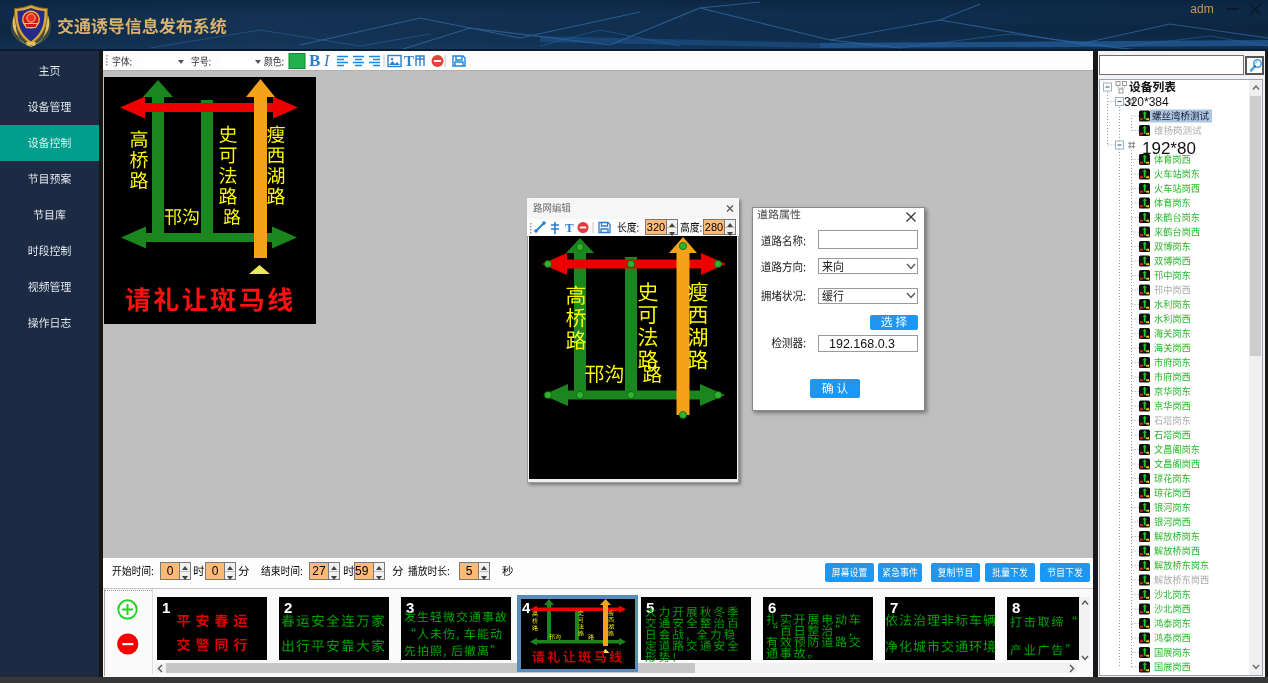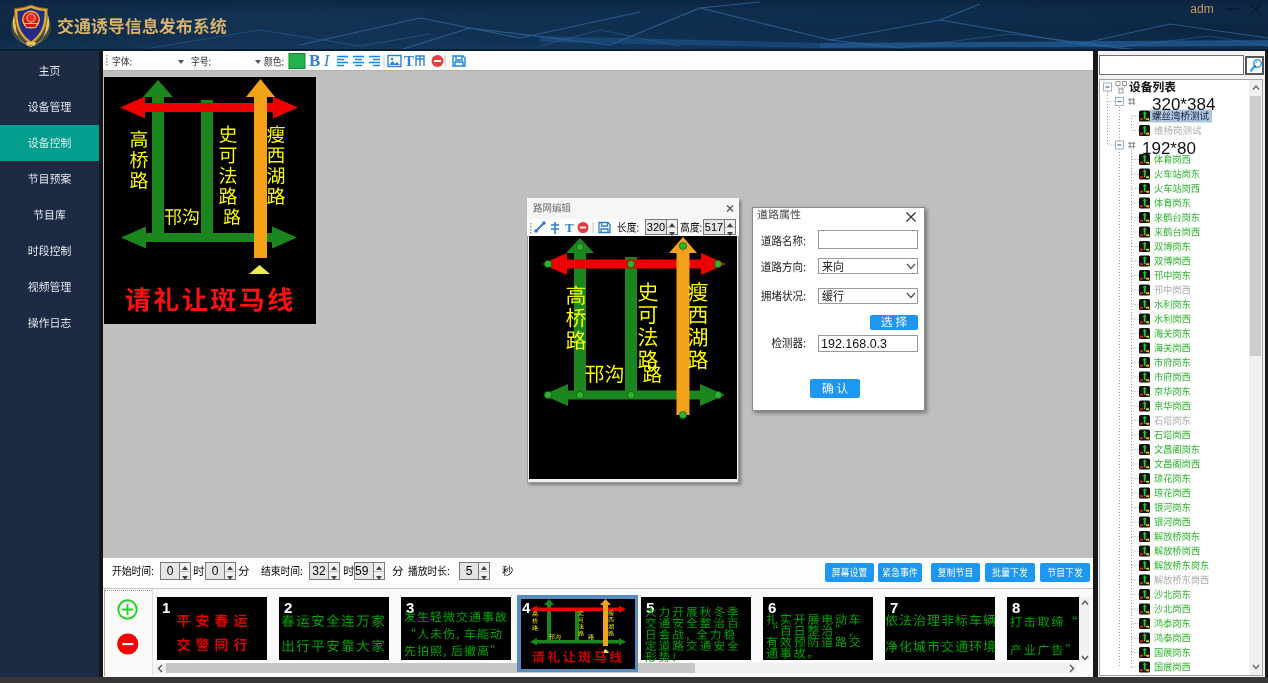--- a/index.html
+++ b/index.html
@@ -1,16 +1,16 @@
 <!DOCTYPE html>
 <html><head><meta charset="utf-8"><style>
 *{margin:0;padding:0;box-sizing:border-box}
 html,body{width:1268px;height:683px;overflow:hidden;font-family:"Liberation Sans",sans-serif;background:#3a3a3a}
 .ab{position:absolute}
-.inb{border:1px solid #7a7a7a;background:#e5e5e5}
+.inb{border:1px solid #7a7a7a;background:#fdba74}
 .spin{width:11px;height:18px;border:1px solid #7a7a7a;border-left:none;background:#f0f0f0;display:flex;flex-direction:column}
 .spin b{flex:1;position:relative}
 .spin b:first-child{border-bottom:1px solid #c0c0c0}
 .up:after{content:"";position:absolute;left:2px;top:3px;border:3px solid transparent;border-bottom:4px solid #444;border-top:none}
 .dn:after{content:"";position:absolute;left:2px;top:4px;border:3px solid transparent;border-top:4px solid #444;border-bottom:none}
 .btn{position:absolute;background:#1e97f2;border-radius:2px}
 </style></head><body>
 <div class="ab" style="left:0;top:0;width:1268px;height:683px;background:#bfbfbf">
 
 <svg class="ab" style="left:0;top:0" width="1268" height="51" viewBox="0 0 1268 51">
@@ -184,55 +184,55 @@
 <circle cx="154" cy="179" r="3.6"></circle>
 </g>
 </g>
 </svg>
 
 <div class="ab inb" style="left:645px;top:219px;width:22px;height:16px;z-index:12;font-size:11px;text-align:center;line-height:15px">320</div>
 <div class="ab spin" style="left:667px;top:219px;height:16px;z-index:12">
       <b class="up"></b>
       <b class="dn"></b>
     </div>
-<div class="ab inb" style="left:703px;top:219px;width:22px;height:16px;z-index:12;font-size:11px;text-align:center;line-height:15px">517</div>
+<div class="ab inb" style="left:703px;top:219px;width:22px;height:16px;z-index:12;font-size:11px;text-align:center;line-height:15px">280</div>
 <div class="ab spin" style="left:725px;top:219px;height:16px;z-index:12">
       <b class="up"></b>
       <b class="dn"></b>
     </div>
 
 <div class="ab" style="left:752px;top:207px;width:173px;height:204px;background:#fff;border:1px solid #8a8a8a;box-shadow:2px 2px 4px rgba(0,0,0,.4);z-index:20"></div>
 <svg class="ab" style="left:905px;top:211px;z-index:21" width="12" height="12" viewBox="0 0 12 12">
       <path d="M1.5 1.5 L10.5 10.5 M10.5 1.5 L1.5 10.5" stroke="#333" stroke-width="1.3"></path>
     </svg>
 <div class="ab" style="left:818px;top:230px;width:100px;height:19px;border:1px solid #9a9a9a;z-index:21"></div>
 <div class="ab" style="left:818px;top:258px;width:100px;height:16px;border:1px solid #9a9a9a;z-index:21"></div>
 <svg class="ab" style="left:906px;top:263px;z-index:22" width="10" height="7" viewBox="0 0 10 7">
       <path d="M1 1 L5 5.5 L9 1" stroke="#555" stroke-width="1.3" fill="none"></path>
     </svg>
 <div class="ab" style="left:818px;top:288px;width:100px;height:16px;border:1px solid #9a9a9a;z-index:21"></div>
 <svg class="ab" style="left:906px;top:292px;z-index:22" width="10" height="7" viewBox="0 0 10 7">
       <path d="M1 1 L5 5.5 L9 1" stroke="#555" stroke-width="1.3" fill="none"></path>
     </svg>
 <div class="btn" style="left:870px;top:315px;width:48px;height:15px;z-index:21"></div>
-<div class="ab" style="left:818px;top:335px;width:100px;height:17px;border:1px solid #9a9a9a;z-index:21;font-size:12.5px;line-height:16px;padding-left:2px;color:#111">192.168.0.3</div>
+<div class="ab" style="left:818px;top:335px;width:100px;height:17px;border:1px solid #9a9a9a;z-index:21;font-size:12.5px;line-height:16px;padding-left:10px;color:#111">192.168.0.3</div>
 <div class="btn" style="left:810px;top:379px;width:50px;height:19px;z-index:21"></div>
 
 <div class="ab" style="left:103px;top:558px;width:990px;height:30px;background:#fdfdfd"></div>
 <div class="ab inb" style="left:160px;top:562px;width:20px;height:18px;font-size:12px;text-align:center;line-height:17px">0</div>
 <div class="ab spin" style="left:180px;top:562px">
       <b class="up"></b>
       <b class="dn"></b>
     </div>
 <div class="ab inb" style="left:205px;top:562px;width:20px;height:18px;font-size:12px;text-align:center;line-height:17px">0</div>
 <div class="ab spin" style="left:225px;top:562px">
       <b class="up"></b>
       <b class="dn"></b>
     </div>
-<div class="ab inb" style="left:309px;top:562px;width:20px;height:18px;font-size:12px;text-align:center;line-height:17px">32</div>
+<div class="ab inb" style="left:309px;top:562px;width:20px;height:18px;font-size:12px;text-align:center;line-height:17px">27</div>
 <div class="ab spin" style="left:329px;top:562px">
       <b class="up"></b>
       <b class="dn"></b>
     </div>
 <div class="ab inb" style="left:354px;top:562px;width:20px;height:18px;font-size:12px;line-height:17px">59</div>
 <div class="ab spin" style="left:374px;top:562px">
       <b class="up"></b>
       <b class="dn"></b>
     </div>
 <div class="ab inb" style="left:459px;top:562px;width:20px;height:18px;font-size:12px;text-align:center;line-height:17px">5</div>
@@ -401,21 +401,21 @@
 
 <div class="ab" style="left:1249px;top:80px;width:13px;height:595px;background:#f0f0f0"></div>
 <div class="ab" style="left:1250px;top:96px;width:11px;height:260px;background:#cdcdcd"></div>
 <svg class="ab" style="left:1252px;top:84px" width="8" height="8" viewBox="0 0 8 8">
       <path d="M1 5.5 L4 2 L7 5.5" stroke="#666" stroke-width="1.3" fill="none"></path>
     </svg>
 <svg class="ab" style="left:1252px;top:663px" width="8" height="8" viewBox="0 0 8 8">
       <path d="M1 2 L4 5.5 L7 2" stroke="#666" stroke-width="1.3" fill="none"></path>
     </svg>
 
-<div class="ab" style="left:1152px;top:95px;width:60px;font-size:17px;color:#111;z-index:6">320*384</div>
+<div class="ab" style="left:1124px;top:95px;width:60px;font-size:12px;color:#111;z-index:6">320*384</div>
 <div class="ab" style="left:1142px;top:138.5px;width:60px;font-size:17px;color:#111;z-index:6">192*80</div>
 <svg style="position:absolute;left:0;top:0;width:1268px;height:683px;z-index:60;pointer-events:none" viewBox="0 0 1268 683">
       <defs>
         <path id="g0" d="M76 -153C61 -134 36 -115 13 -104C20 -99 32 -88 38 -81C60 -95 88 -119 106 -141ZM153 -137C175 -121 204 -96 217 -80L243 -100C229 -116 199 -139 177 -154ZM95 -107L68 -99C78 -76 90 -56 105 -39C80 -23 48 -12 11 -5C17 2 26 16 30 23C68 14 101 0 128 -19C154 1 186 14 227 22C231 13 239 1 246 -6C208 -12 177 -23 152 -39C169 -56 183 -76 193 -100L162 -109C154 -89 143 -72 129 -58C114 -72 103 -88 95 -107ZM103 -210C107 -203 112 -193 115 -185L15 -185L15 -155L241 -155L241 -185L150 -185L151 -185C147 -195 139 -210 132 -221Z"></path>
         <path id="g1" d="M12 -190C27 -177 47 -158 57 -146L79 -167C69 -178 48 -196 33 -208ZM70 -120L8 -120L8 -91L41 -91L41 -30C30 -25 18 -15 6 -4L25 22C36 6 48 -9 57 -9C62 -9 70 -1 81 5C99 15 120 18 151 18C179 18 221 16 241 15C242 7 246 -7 250 -14C223 -11 180 -8 152 -8C124 -8 101 -10 85 -20C79 -24 74 -27 70 -29ZM95 -209L95 -186L186 -186C179 -181 172 -176 165 -172C153 -177 141 -182 131 -185L112 -169C123 -164 136 -159 148 -153L92 -153L92 -20L121 -20L121 -59L151 -59L151 -22L178 -22L178 -59L208 -59L208 -48C208 -45 207 -44 205 -44C202 -44 193 -44 185 -44C188 -37 191 -27 193 -20C208 -20 219 -20 227 -24C235 -28 238 -35 238 -47L238 -153L203 -153L204 -154L190 -161C207 -171 224 -184 237 -196L219 -211L213 -209ZM208 -131L208 -117L178 -117L178 -131ZM121 -96L151 -96L151 -81L121 -81ZM121 -117L121 -131L151 -131L151 -117ZM208 -96L208 -81L178 -81L178 -96Z"></path>
         <path id="g2" d="M22 -196C34 -183 50 -164 57 -153L79 -173C72 -184 55 -201 42 -213ZM214 -217C186 -210 140 -206 100 -205C103 -198 106 -188 107 -182C122 -182 138 -183 154 -184L154 -170L94 -170L94 -144L131 -144C118 -130 100 -119 82 -112C88 -106 97 -96 101 -89L102 -90L102 -65L127 -65C124 -34 118 -12 87 1C93 6 101 17 104 25C143 7 154 -24 157 -65L178 -65C176 -55 174 -44 172 -35L212 -35C210 -15 208 -6 205 -3C203 -1 201 -1 197 -1C193 -1 184 -1 174 -2C178 5 181 15 181 22C193 23 204 23 211 22C218 21 223 19 229 14C235 7 238 -10 241 -49C241 -53 242 -60 242 -60L204 -60L210 -91L105 -91C123 -101 141 -115 154 -132L154 -97L184 -97L184 -132C197 -114 214 -99 231 -89C235 -96 244 -106 250 -111C234 -119 217 -131 205 -144L245 -144L245 -170L184 -170L184 -186C201 -188 219 -191 233 -195ZM9 -140L9 -110L40 -110L40 -33C40 -21 32 -13 27 -8C32 -3 39 10 41 17C46 11 55 3 102 -38C99 -44 93 -56 91 -64L70 -46L70 -140Z"></path>
         <path id="g3" d="M48 -40C65 -28 84 -10 92 3L115 -18C108 -28 94 -41 80 -51L158 -51L158 -9C158 -5 156 -4 151 -4C146 -4 126 -4 110 -5C114 3 119 15 120 23C144 23 162 23 174 19C186 15 190 7 190 -8L190 -51L242 -51L242 -79L190 -79L190 -94L158 -94L158 -79L14 -79L14 -51L61 -51ZM31 -195L31 -136C31 -107 47 -100 97 -100C109 -100 174 -100 187 -100C223 -100 235 -105 239 -131C230 -133 218 -136 210 -140C208 -126 204 -124 184 -124C167 -124 109 -124 96 -124C69 -124 63 -126 63 -137L63 -141L212 -141L212 -211L31 -211ZM63 -185L182 -185L182 -168L63 -168Z"></path>
         <path id="g4" d="M98 -139L98 -115L227 -115L227 -139ZM98 -102L98 -78L227 -78L227 -102ZM94 -63L94 23L120 23L120 15L203 15L203 22L230 22L230 -63ZM120 -10L120 -39L203 -39L203 -10ZM138 -208C144 -199 150 -187 154 -177L80 -177L80 -153L246 -153L246 -177L168 -177L183 -184C179 -193 171 -208 164 -218ZM60 -217C48 -180 28 -144 6 -120C11 -113 19 -97 22 -90C28 -97 34 -105 40 -114L40 24L69 24L69 -163C76 -178 82 -193 88 -208Z"></path>
         <path id="g5" d="M76 -138L178 -138L178 -126L76 -126ZM76 -104L178 -104L178 -92L76 -92ZM76 -172L178 -172L178 -160L76 -160ZM65 -53L65 -17C65 10 74 18 110 18C118 18 151 18 159 18C188 18 197 10 200 -26C192 -28 179 -32 172 -37C171 -13 169 -9 157 -9C148 -9 120 -9 113 -9C98 -9 96 -10 96 -18L96 -53ZM190 -51C201 -33 213 -9 216 6L246 -7C241 -23 229 -45 217 -62ZM32 -57C27 -39 17 -18 8 -3L36 10C45 -5 53 -28 59 -46ZM106 -61C118 -49 131 -32 136 -20L162 -35C156 -45 146 -58 135 -69L209 -69L209 -195L138 -195C142 -201 146 -208 150 -216L112 -220C111 -213 108 -203 105 -195L46 -195L46 -69L120 -69Z"></path>
         <path id="g6" d="M171 -202C181 -191 194 -175 201 -165L226 -182C219 -191 205 -206 195 -217ZM34 -128C37 -132 47 -134 61 -134L95 -134C78 -84 51 -46 5 -22C12 -16 23 -4 27 3C59 -14 82 -36 100 -63C108 -50 117 -39 127 -28C108 -17 85 -9 61 -4C67 3 73 15 77 23C105 16 130 6 152 -8C174 6 200 17 231 23C236 15 244 2 251 -5C223 -9 199 -17 178 -28C199 -47 216 -72 226 -104L205 -114L199 -113L124 -113C126 -120 129 -127 131 -134L242 -134L242 -163L138 -163C142 -179 145 -196 147 -214L113 -219C110 -200 107 -181 103 -163L68 -163C74 -176 81 -192 86 -207L53 -212C48 -192 38 -172 35 -167C32 -161 28 -157 24 -156C27 -148 32 -135 34 -128ZM152 -46C139 -57 128 -69 120 -83L183 -83C175 -69 164 -56 152 -46Z"></path>

